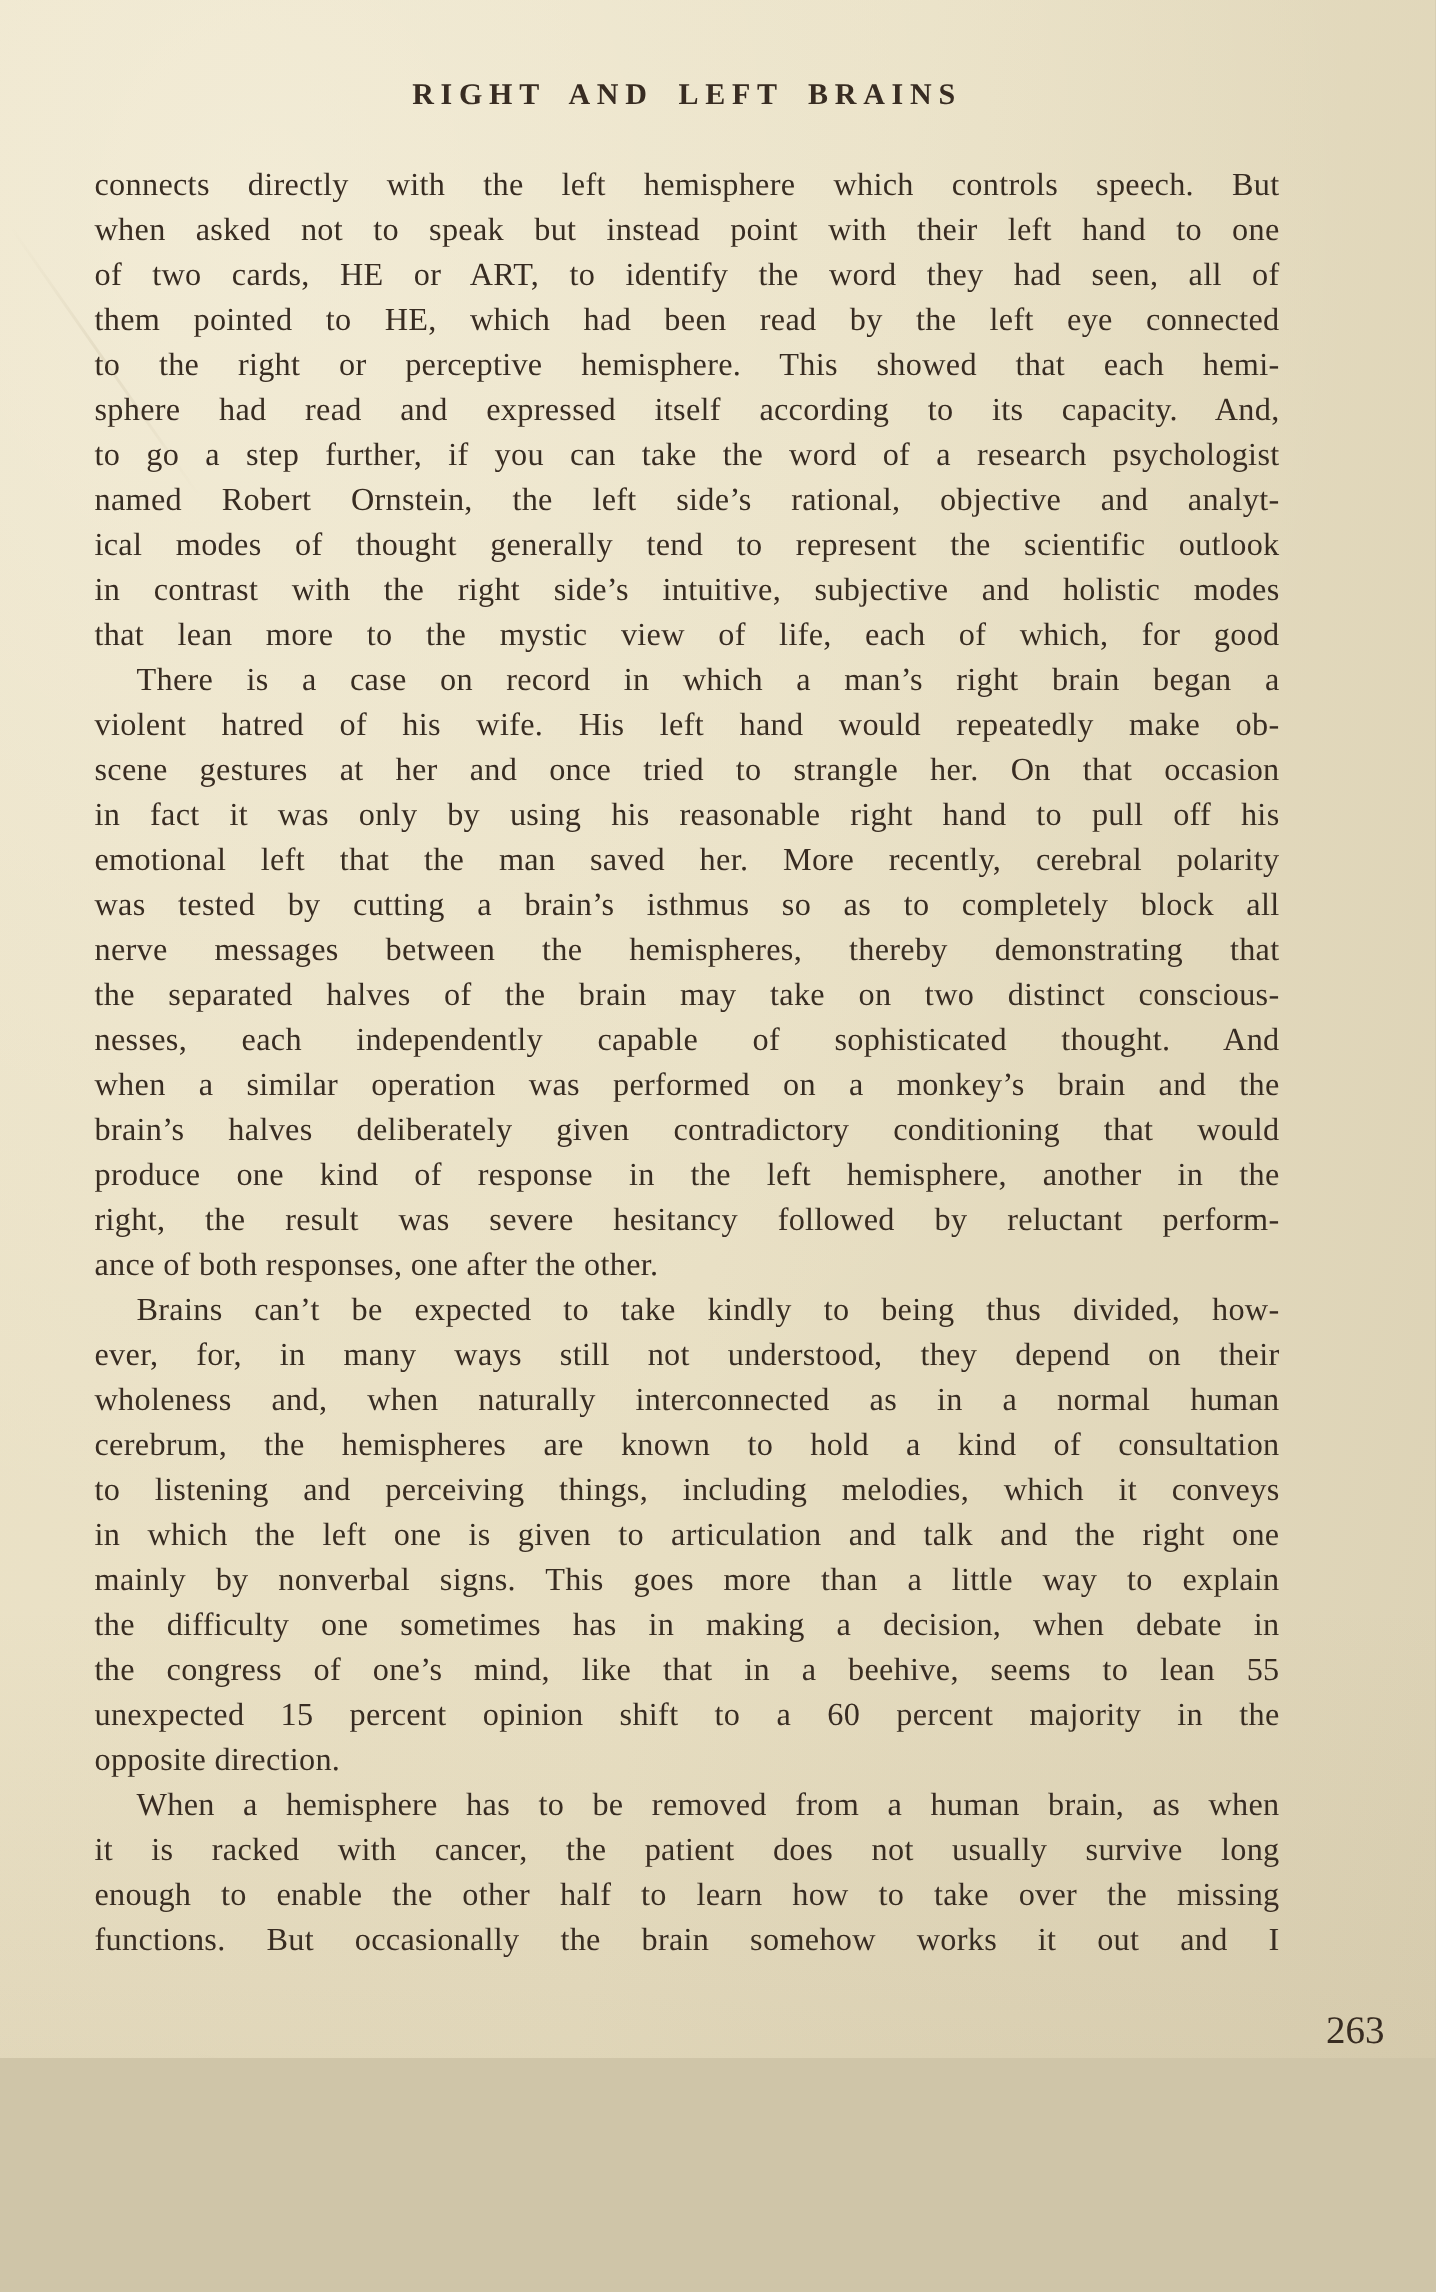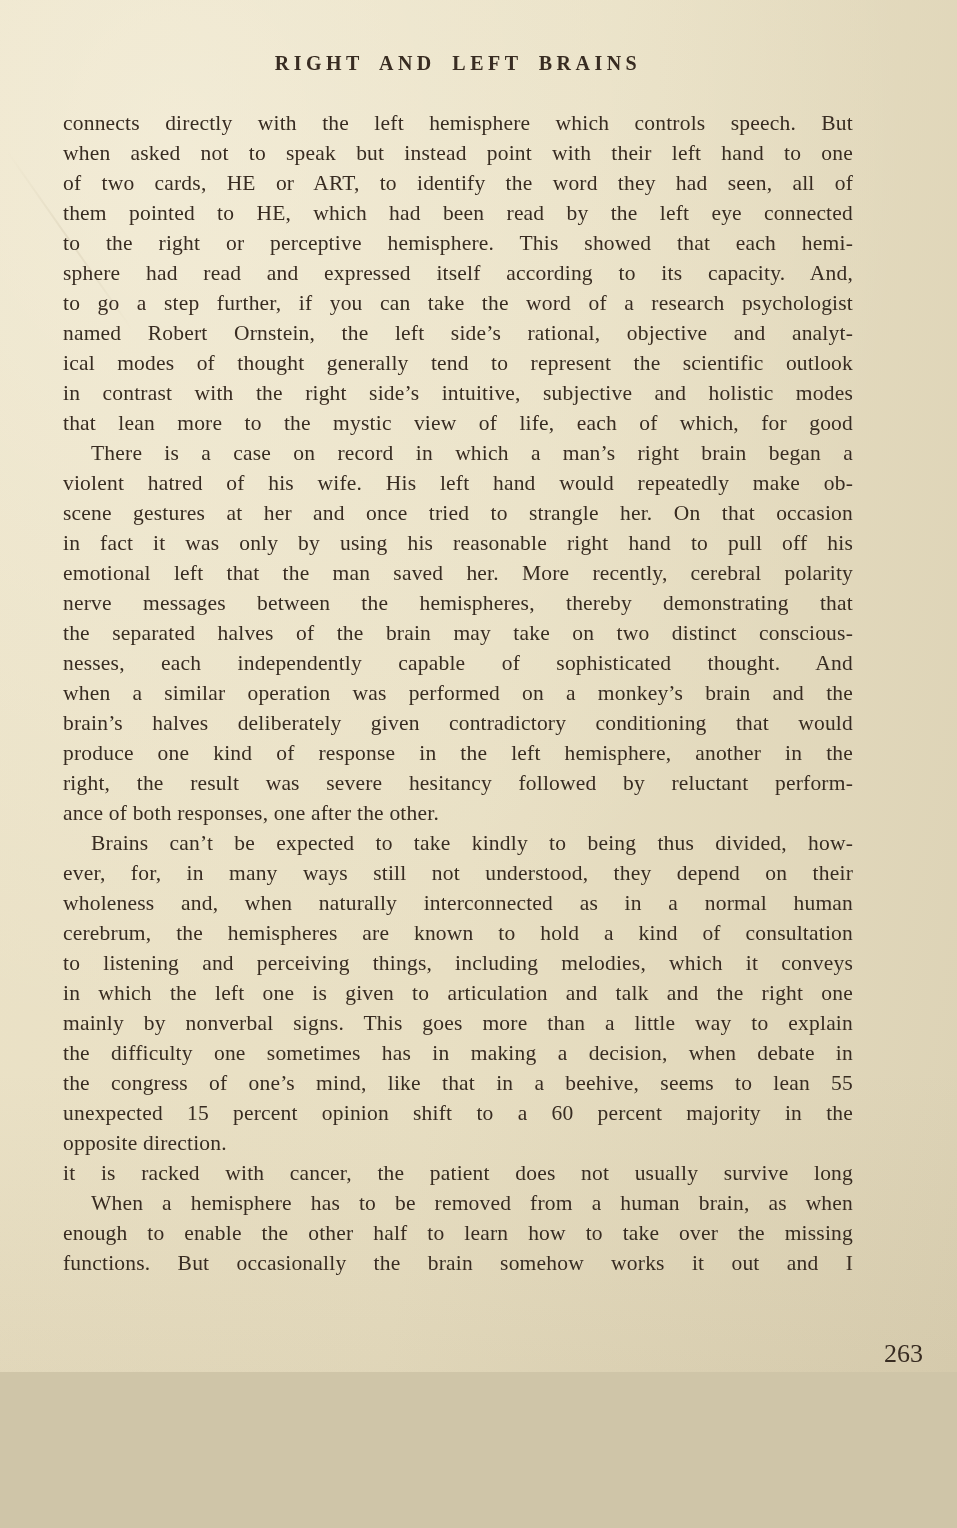--- a/index.html
+++ b/index.html
@@ -88,20 +88,21 @@
         <div class="line jfull">ical modes of thought generally tend to represent the scientific outlook</div>
         <div class="line jfull">in contrast with the right side’s intuitive, subjective and holistic modes</div>
         <div class="line jfull">that lean more to the mystic view of life, each of which, for good</div>
       </div>
       <div class="paragraph">
         <div class="line jfull indent">There is a case on record in which a man’s right brain began a</div>
         <div class="line jfull">violent hatred of his wife. His left hand would repeatedly make ob-</div>
         <div class="line jfull">scene gestures at her and once tried to strangle her. On that occasion</div>
         <div class="line jfull">in fact it was only by using his reasonable right hand to pull off his</div>
         <div class="line jfull">emotional left that the man saved her. More recently, cerebral polarity</div>
+        <div class="line jfull">was tested by cutting a brain’s isthmus so as to completely block all</div>
         <div class="line jfull">nerve messages between the hemispheres, thereby demonstrating that</div>
         <div class="line jfull">the separated halves of the brain may take on two distinct conscious-</div>
         <div class="line jfull">nesses, each independently capable of sophisticated thought. And</div>
         <div class="line jfull">when a similar operation was performed on a monkey’s brain and the</div>
         <div class="line jfull">brain’s halves deliberately given contradictory conditioning that would</div>
         <div class="line jfull">produce one kind of response in the left hemisphere, another in the</div>
         <div class="line jfull">right, the result was severe hesitancy followed by reluctant perform-</div>
         <div class="line">ance of both responses, one after the other.</div>
       </div>
       <div class="paragraph">
@@ -111,22 +112,22 @@
         <div class="line jfull">cerebrum, the hemispheres are known to hold a kind of consultation</div>
         <div class="line jfull">to listening and perceiving things, including melodies, which it conveys</div>
         <div class="line jfull">in which the left one is given to articulation and talk and the right one</div>
         <div class="line jfull">mainly by nonverbal signs. This goes more than a little way to explain</div>
         <div class="line jfull">the difficulty one sometimes has in making a decision, when debate in</div>
         <div class="line jfull">the congress of one’s mind, like that in a beehive, seems to lean 55</div>
         <div class="line jfull">unexpected 15 percent opinion shift to a 60 percent majority in the</div>
         <div class="line">opposite direction.</div>
       </div>
       <div class="paragraph">
+        <div class="line jfull indent">When a hemisphere has to be removed from a human brain, as when</div>
         <div class="line jfull">it is racked with cancer, the patient does not usually survive long</div>
-        <div class="line jfull indent">When a hemisphere has to be removed from a human brain, as when</div>
         <div class="line jfull">enough to enable the other half to learn how to take over the missing</div>
         <div class="line jfull">functions. But occasionally the brain somehow works it out and I</div>
       </div>
     </div>
 
   <div class="page-number">263</div>
 
   <div class="crease c1"></div>
   <div class="crease c2"></div>
   <div class="crease c3"></div>

